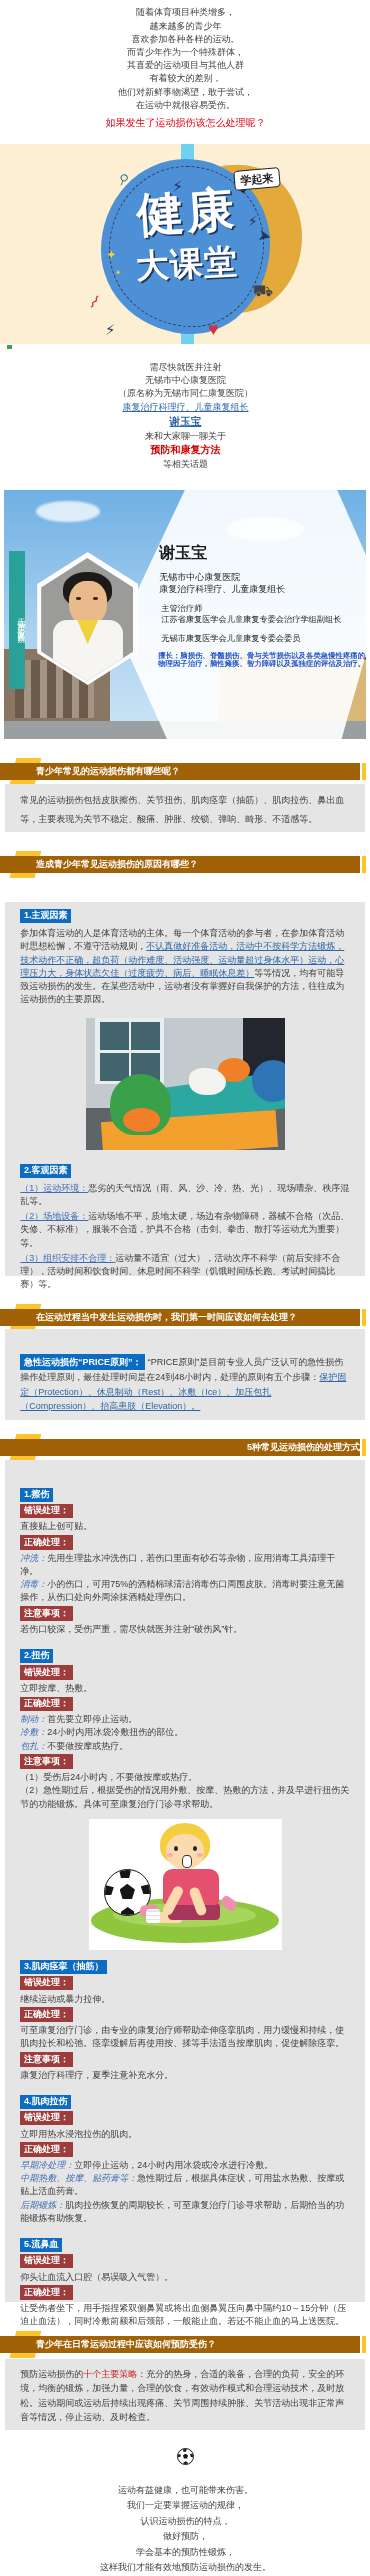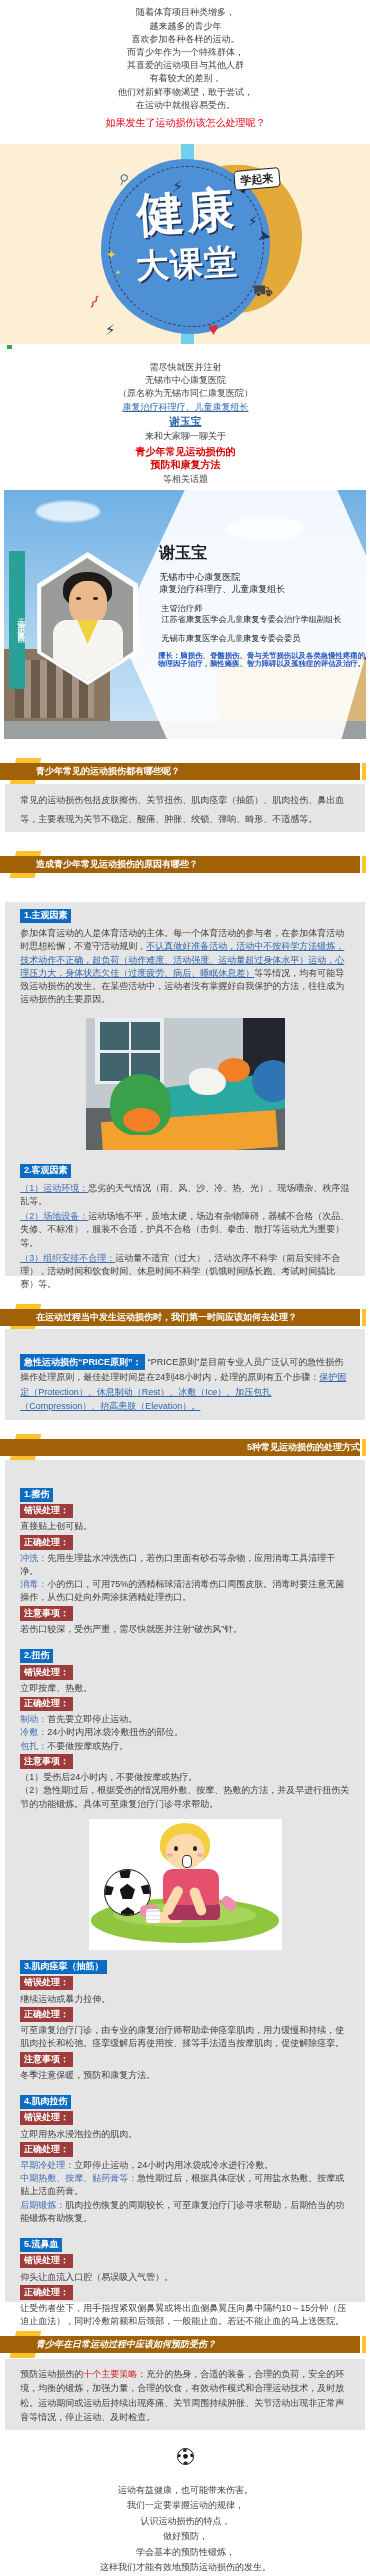--- a/index.html
+++ b/index.html
@@ -62,21 +62,21 @@
 
   
   .sect{left:5.3px;width:360px;background:#e5e5e5;box-sizing:border-box;color:#3d3d3d;font-size:9px;}
   .sectA{top:784px;height:48px;padding:6.9px 15px 0;line-height:19.6px;}
   .sectB{top:902px;height:374px;padding:6.9px 15px 0;}
   .sectC{top:1329px;height:91px;padding:25.4px 15px 0;line-height:14.3px;}
   .sectD{top:1460px;height:842px;padding:27.5px 15px 0;}
   .sectE{top:2359px;height:71px;padding:8px 15px 0;line-height:14.3px;}
   .flow25{margin:0;line-height:13.2px;}
   .u{color:#2e66a8;text-decoration:underline;}
-  .term{color:#3f6cb3;}
+  .term{color:#3f6cb3;font-style:italic;}
   .termu{color:#3f6cb3;text-decoration:underline;}
   .redword{color:#c81e1e;}
   .blabel{display:inline-block;background:#0b6cc1;color:#fff;font-weight:bold;font-size:9px;padding:0.5px 3.7px 1.1px;}
   .rlabel{display:inline-block;background:#9d3c3a;color:#fff;font-weight:bold;font-size:9px;padding:0.5px 3.7px 1.1px;margin:1.6px 0 2.1px;}
   .labelrow{margin:0;}
   .injury{margin-top:12.7px;}
   .injury:first-child{margin-top:0;}
 
   
   .imgA{position:relative;width:199px;height:132px;margin:11.7px auto 0;background:#b4bbbf;overflow:hidden;}
@@ -160,21 +160,20 @@
   </div>
   <div class="abs greenmark"></div>
 
   <div class="abs centerblock invite">
     <div>需尽快就医并注射</div>
     <div>无锡市中心康复医院</div>
     <div>（原名称为无锡市同仁康复医院）</div>
     <div><span class="lnk">康复治疗科理疗、儿童康复组长</span></div>
     <div style="margin:1.1px 0;"><span class="lnk name">谢玉宝</span></div>
     <div>来和大家聊一聊关于</div>
-    <div class="red" style="margin-top:1.6px;">青少年常见运动损伤的</div>
     <div class="red">预防和康复方法</div>
     <div style="margin-top:1.6px;">等相关话题</div>
   </div>
 
   <div class="abs card">
     <div class="cloud" style="left:32px;top:10.6px;width:64px;height:21px;"></div>
     <div class="cloud" style="left:222px;top:26.5px;width:79px;height:24px;"></div>
     <div class="bld1">
         <div class="win"></div>
       </div>
@@ -320,21 +319,21 @@
       <div class="ib-mouth"></div>
     </div>
 
     <div class="injury" style="margin-top:9.5px;">
       <div class="blabel">3.肌肉痉挛（抽筋）</div><br>
       <div class="rlabel">错误处理：</div>
       <p class="flow25">继续运动或暴力拉伸。</p>
       <div class="rlabel">正确处理：</div>
       <p class="flow25">可至康复治疗门诊，由专业的康复治疗师帮助牵伸痉挛肌肉，用力缓慢和持续，使肌肉拉长和松弛。痉挛缓解后再使用按、揉等手法适当按摩肌肉，促使解除痉挛。</p>
       <div class="rlabel">注意事项：</div>
-      <p class="flow25">冬季注意保暖，预防和康复方法。</p>
+      <p class="flow25">康复治疗科理疗，夏季注意补充水分。</p>
     </div>
 
     <div class="injury">
       <div class="blabel">4.肌肉拉伤</div><br>
       <div class="rlabel">错误处理：</div>
       <p class="flow25">立即用热水浸泡拉伤的肌肉。</p>
       <div class="rlabel">正确处理：</div>
       <p class="flow25"><span class="term">早期冷处理：</span><span>立即停止运动，24小时内用冰袋或冷水进行冷敷。</span></p>
       <p class="flow25"><span class="term">中期热敷、按摩、贴药膏等：</span><span>急性期过后，根据具体症状，可用盐水热敷、按摩或贴上活血药膏。</span></p>
       <p class="flow25"><span class="term">后期锻炼：</span><span>肌肉拉伤恢复的周期较长，可至康复治疗门诊寻求帮助，后期恰当的功能锻炼有助恢复。</span></p>
@@ -342,21 +341,21 @@
 
     <div class="injury">
       <div class="blabel">5.流鼻血</div><br>
       <div class="rlabel">错误处理：</div>
       <p class="flow25">仰头让血流入口腔（易误吸入气管）。</p>
       <div class="rlabel">正确处理：</div>
       <p class="flow25">让受伤者坐下，用手指捏紧双侧鼻翼或将出血侧鼻翼压向鼻中隔约10～15分钟（压迫止血法），同时冷敷前额和后颈部，一般能止血。若还不能止血的马上送医院。</p>
     </div>
   </div>
 
-  <div class="abs qheader" style="top:2336px;font-style:italic;">
+  <div class="abs qheader" style="top:2336px;">
     <div class="qh-accent"></div>
     <div class="qh-bar"><span>青少年在日常运动过程中应该如何预防受伤？</span></div>
     <div class="qh-side"></div>
   </div>
   <div class="abs sect sectE">
     <p style="margin:0;">
       <span>预防运动损伤的</span><span class="redword">十个主要策略</span><span>：充分的热身，合适的装备，合理的负荷，安全的环境，均衡的锻炼，加强力量，合理的饮食，有效动作模式和合理运动技术，及时放松。运动期间或运动后持续出现疼痛、关节周围持续肿胀、关节活动出现非正常声音等情况，停止运动、及时检查。</span>
     </p>
   </div>
 

